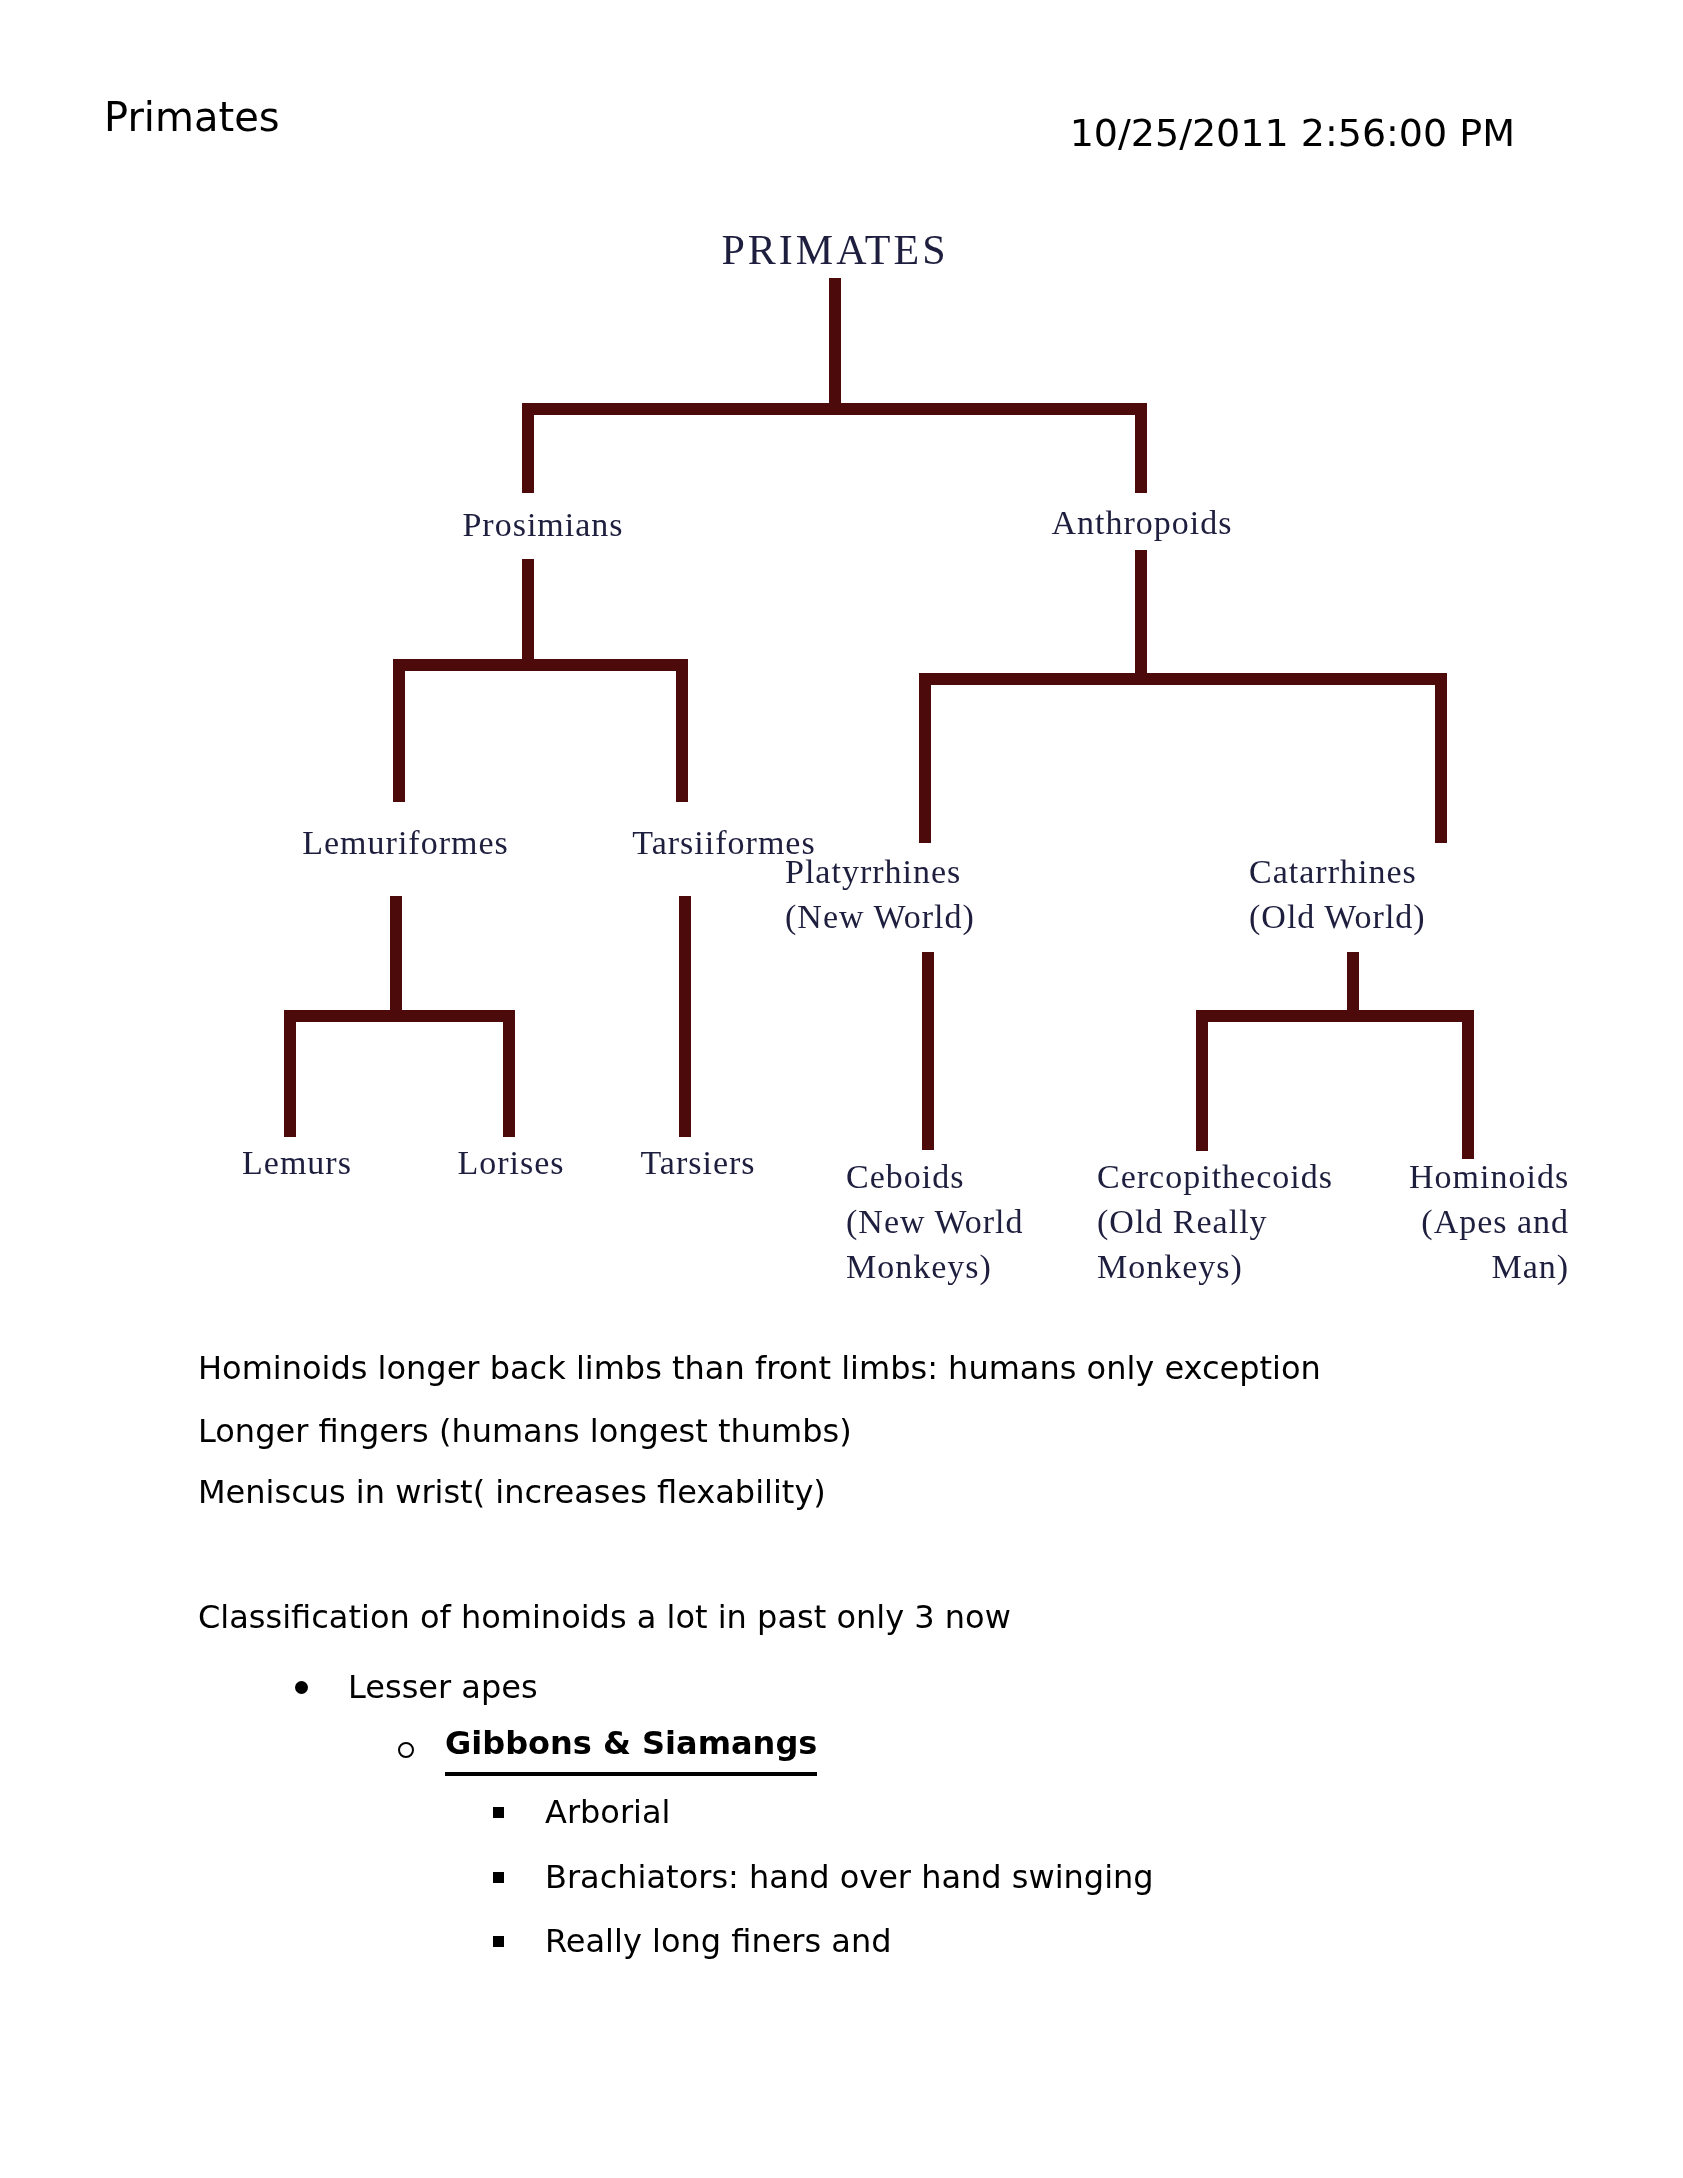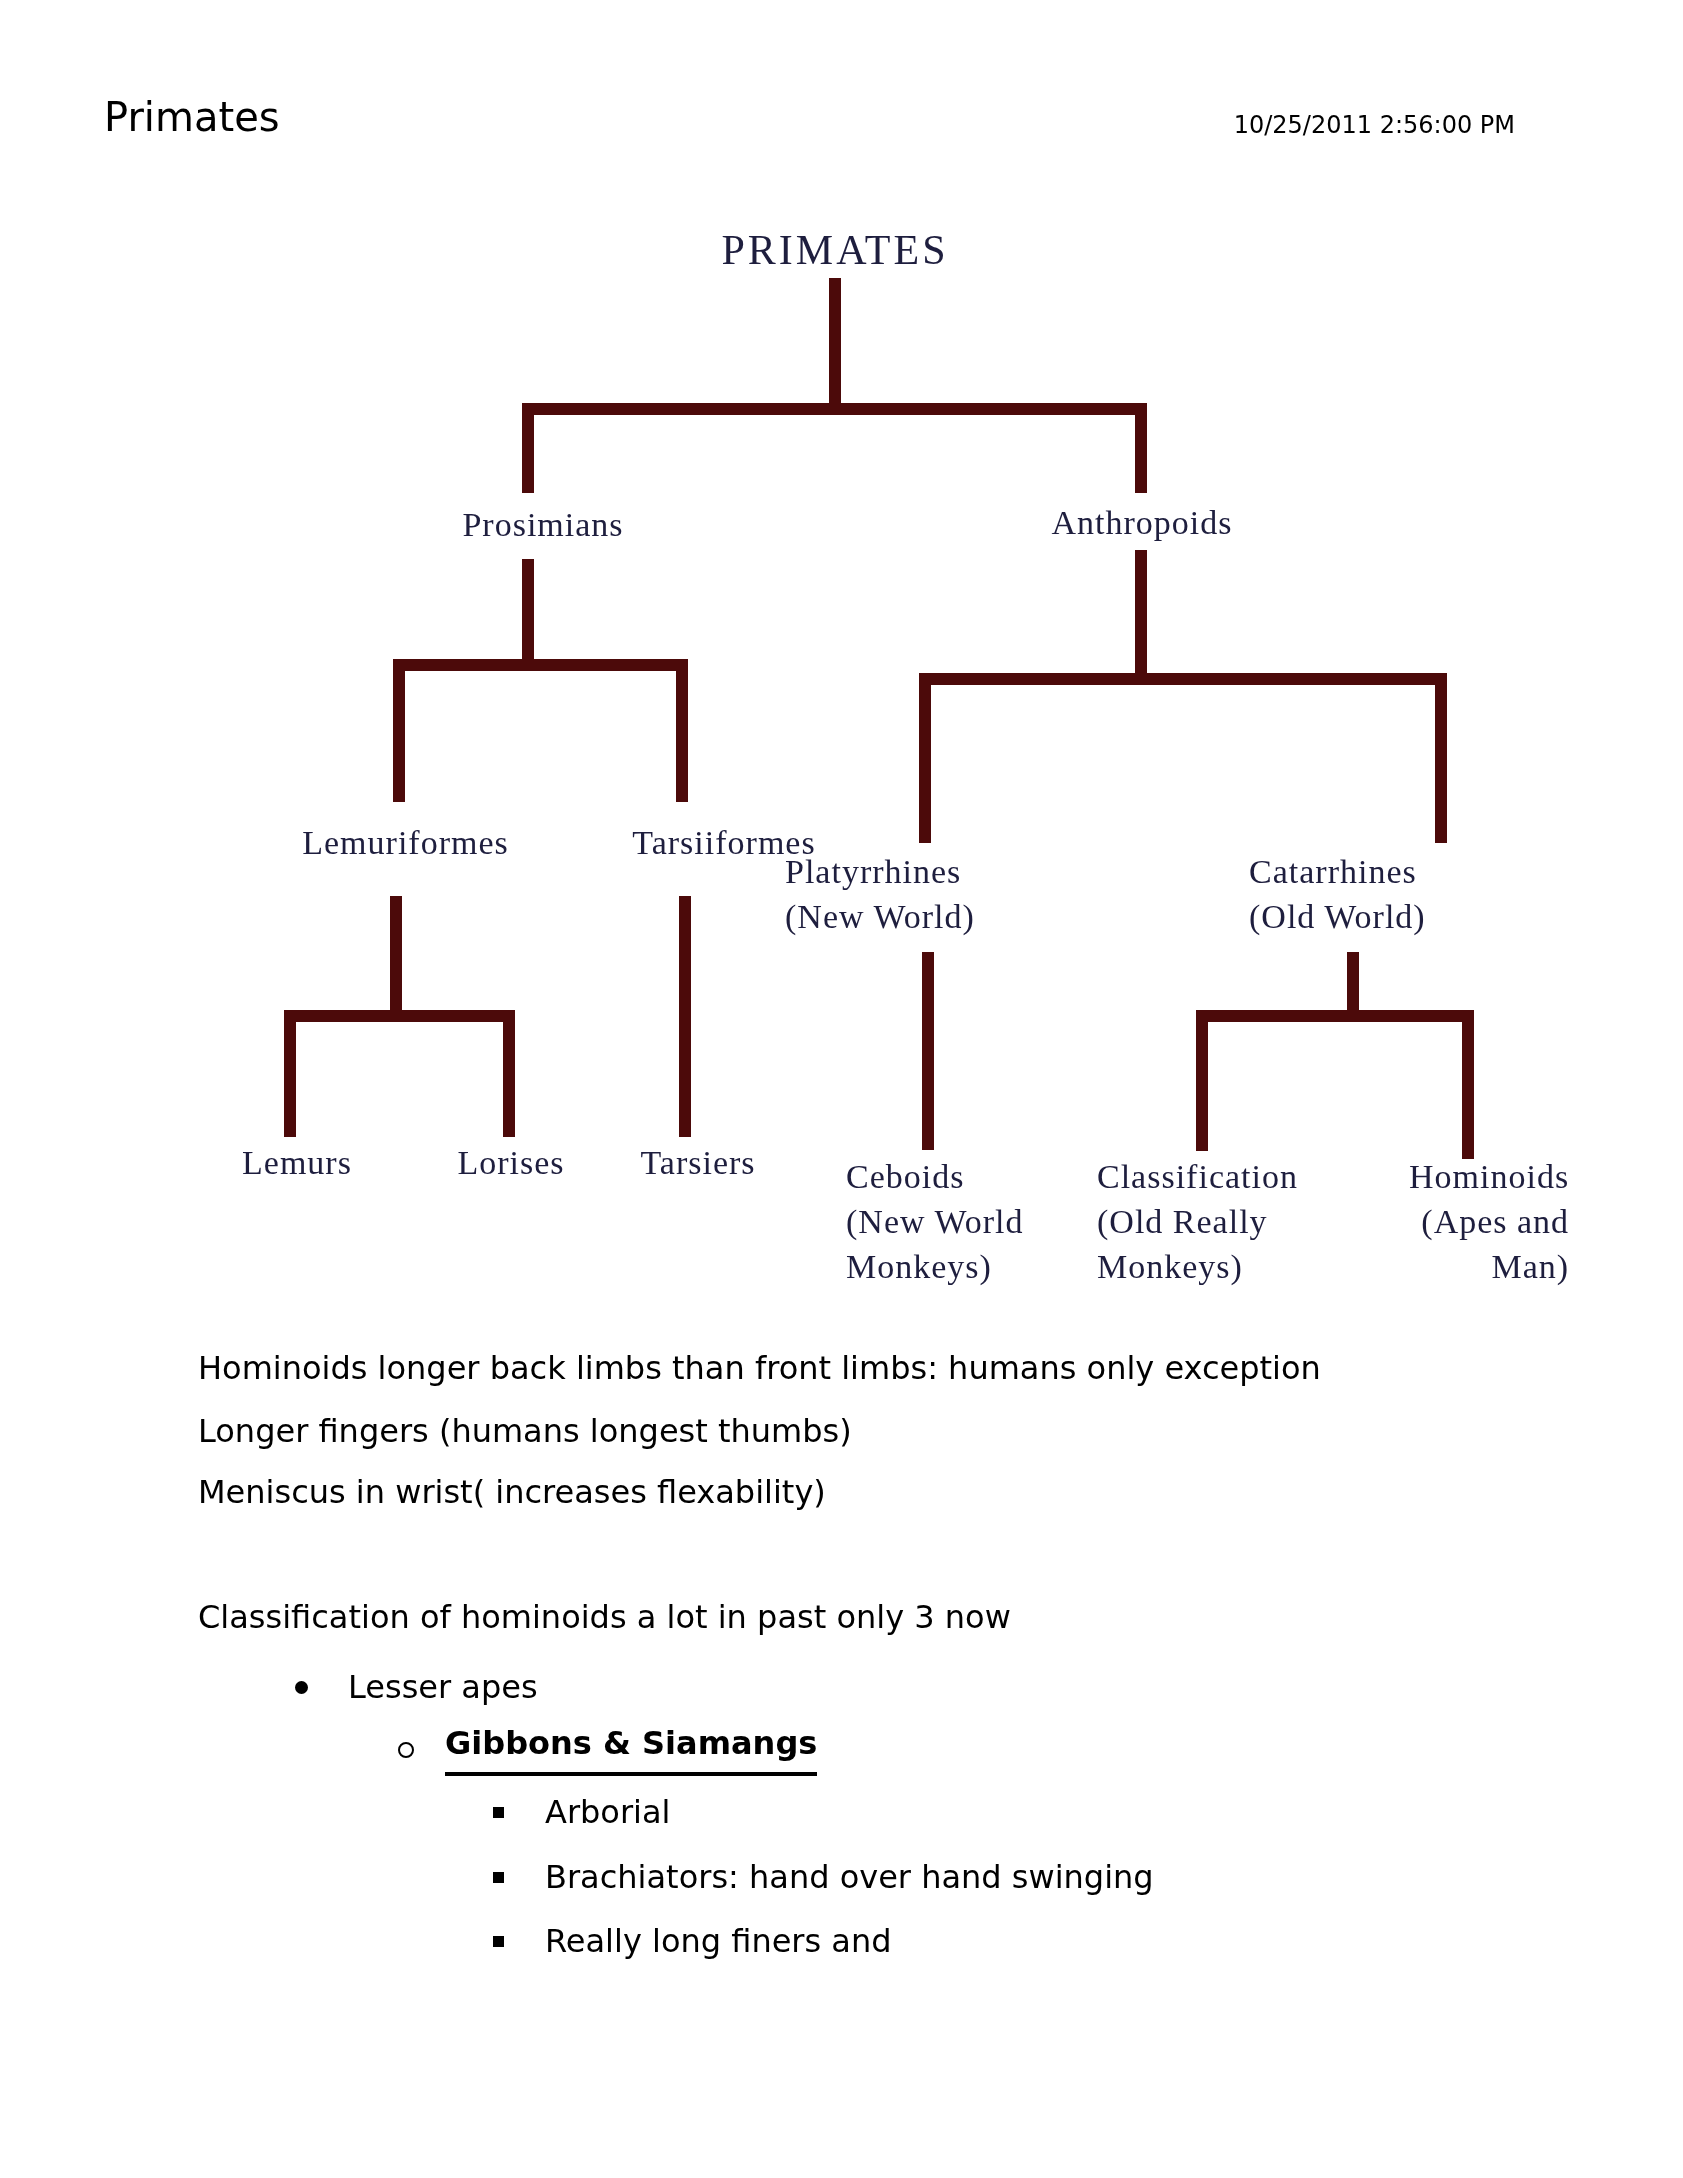--- a/index.html
+++ b/index.html
@@ -14,21 +14,21 @@
     font-family:"DejaVu Sans","Liberation Sans",sans-serif;
     color:#000;
     overflow:hidden;
   }
   .doc-title{
     position:absolute;left:104px;top:95px;
     font-size:40px;line-height:1.1;color:#000;
   }
   .timestamp{
     position:absolute;right:168px;top:111px;
-    font-size:24px;color:#000;
+    font-size:38px;color:#000;
   }
   
   .tree{position:absolute;left:0;top:0;width:1683px;height:1317px;}
   .vl{position:absolute;width:12px;background:var(--line);}
   .hl{position:absolute;height:12px;background:var(--line);}
   .node{
     position:absolute;
     font-family:"Liberation Serif","DejaVu Serif",serif;
     color:var(--treetext);
     font-size:34px;letter-spacing:1px;white-space:nowrap;
@@ -110,21 +110,21 @@
     <div class="node center" style="left:208px;top:1144px;width:178px;">Lemurs</div>
     <div class="node center" style="left:422px;top:1144px;width:178px;">Lorises</div>
     <div class="node center" style="left:609px;top:1144px;width:178px;">Tarsiers</div>
 
     <div class="node multiline" style="left:846px;top:1154px;">
       <div>Ceboids</div>
       <div>(New World</div>
       <div>Monkeys)</div>
     </div>
     <div class="node multiline" style="left:1097px;top:1154px;">
-      <div>Classification</div>
+      <div>Cercopithecoids</div>
       <div>(Old Really</div>
       <div>Monkeys)</div>
     </div>
     <div class="node multiline" style="left:1409px;top:1154px;text-align:right;">
       <div>Hominoids</div>
       <div>(Apes and</div>
       <div>Man)</div>
     </div>
   </div>
 

